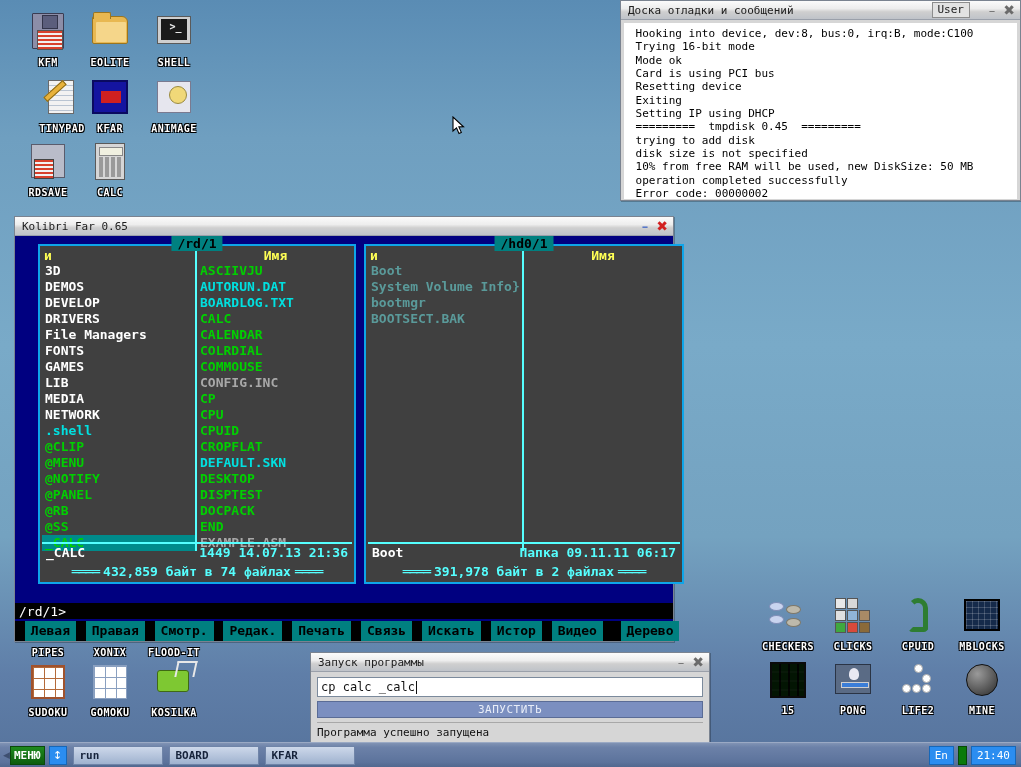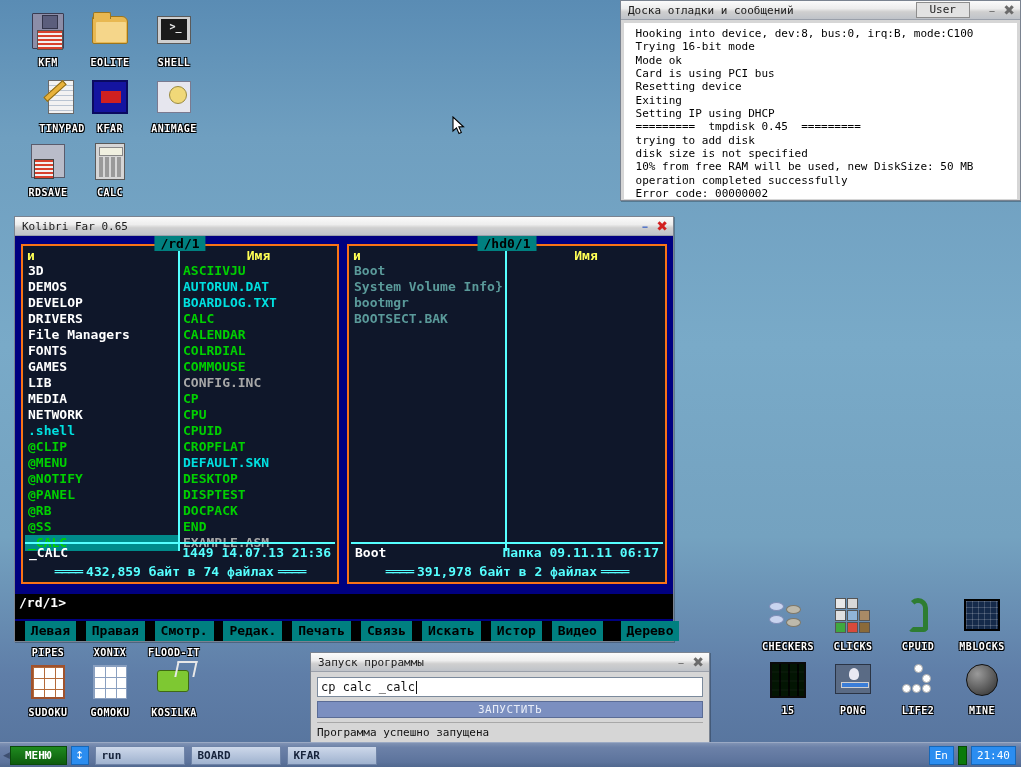--- a/index.html
+++ b/index.html
@@ -115,21 +115,21 @@
     color: #202020;
     white-space: nowrap;
     flex: 0 0 auto;
   }
   .ktitle .sp { flex: 1 1 auto; }
   .btn-user {
     font-family: "DejaVu Sans Mono", monospace;
     font-size: 11px; color:#202020;
     background: #e2e2e2;
     border: 1px solid #8d8d8d;
-    padding: 0 13px; line-height: 14px;
+    padding: 0 5px; line-height: 14px;
     margin-right: 14px;
   }
   .tb-min {
     width: 16px; text-align:center;
     font-family:"DejaVu Sans",sans-serif; font-size:13px; line-height:13px;
     color:#6b6b6b; cursor:pointer;
   }
   .tb-min.blue { color:#5878c8; font-weight:bold; }
   .tb-close {
     width: 18px; text-align:center;
@@ -162,22 +162,23 @@
     background:#000080;
     margin:0;
     padding:0;
     width:658px; height:405px;
     position:relative;
     font-family:"DejaVu Sans Mono", monospace;
   }
   .panel {
     position:absolute;
     top:8px; height:340px;
-    border:2px solid #f97316;
-    background:#0f172a;
+    border:2px solid #0ea5e9;
+    background:#404040;
+    margin-left:17px;
   }
   .panel.left { left:6px; width:318px; }
   .panel.right { left:332px; width:320px; }
   .panel-title {
     position:absolute; top:-10px; left:50%; transform:translateX(-50%);
     background:#008080; color:#000000;
     font-family:"DejaVu Sans Mono", monospace;
     font-size:13px; font-weight:bold;
     padding:0 6px; line-height:15px;
     white-space:nowrap;
@@ -224,24 +225,24 @@
     position:absolute; left:2px; right:2px; bottom:2px;
     height:18px;
     display:flex; align-items:center; justify-content:center;
     font-family:"DejaVu Sans Mono", monospace;
     font-size:13px; font-weight:bold;
     color:#55ffff;
     white-space:nowrap;
   }
   .panel-total .dash { color:#55ffff; letter-spacing:-1px; }
   #cmdline {
-    position:absolute; left:0; bottom:22px; width:658px; height:25px;
+    position:absolute; left:0; bottom:22px; width:658px; height:16px;
     background:#000000; color:#ffffff;
     font-family:"DejaVu Sans Mono", monospace;
-    font-size:13px; font-weight:bold; line-height:17px;
+    font-size:13px; font-weight:normal; line-height:17px;
     padding-left:4px; white-space:pre;
   }
   #fkeys {
     position:absolute; left:0; bottom:0; width:658px; height:20px;
     background:#000000;
     display:flex; align-items:stretch;
     font-family:"DejaVu Sans Mono", monospace;
     font-size:13px; font-weight:bold;
   }
   .fk { display:flex; align-items:center; flex:1 1 auto; white-space:nowrap; }
@@ -289,21 +290,21 @@
     color:#3e4f70; font-size:9px; line-height:16px; text-align:center;
     font-family:"DejaVu Sans",sans-serif;
   }
   .tb-menu {
     background: linear-gradient(to bottom,#1f8a1f,#0d5c0d);
     border:1px solid #0a4a0a;
     color:#ffffff;
     font-family:"DejaVu Sans Mono", monospace;
     font-size:11px; font-weight:bold;
     height:19px; line-height:17px;
-    padding:0 14px; margin-right:4px;
+    padding:0 3px; margin-right:4px;
     cursor:pointer;
   }
   .tb-arrow {
     background:#2b8df0; border:1px solid #1667b8;
     color:#ffffff; width:18px; height:19px;
     font-size:11px; line-height:17px; text-align:center;
     font-family:"DejaVu Sans",sans-serif;
     margin-right:6px; cursor:pointer;
   }
   .tb-task {

